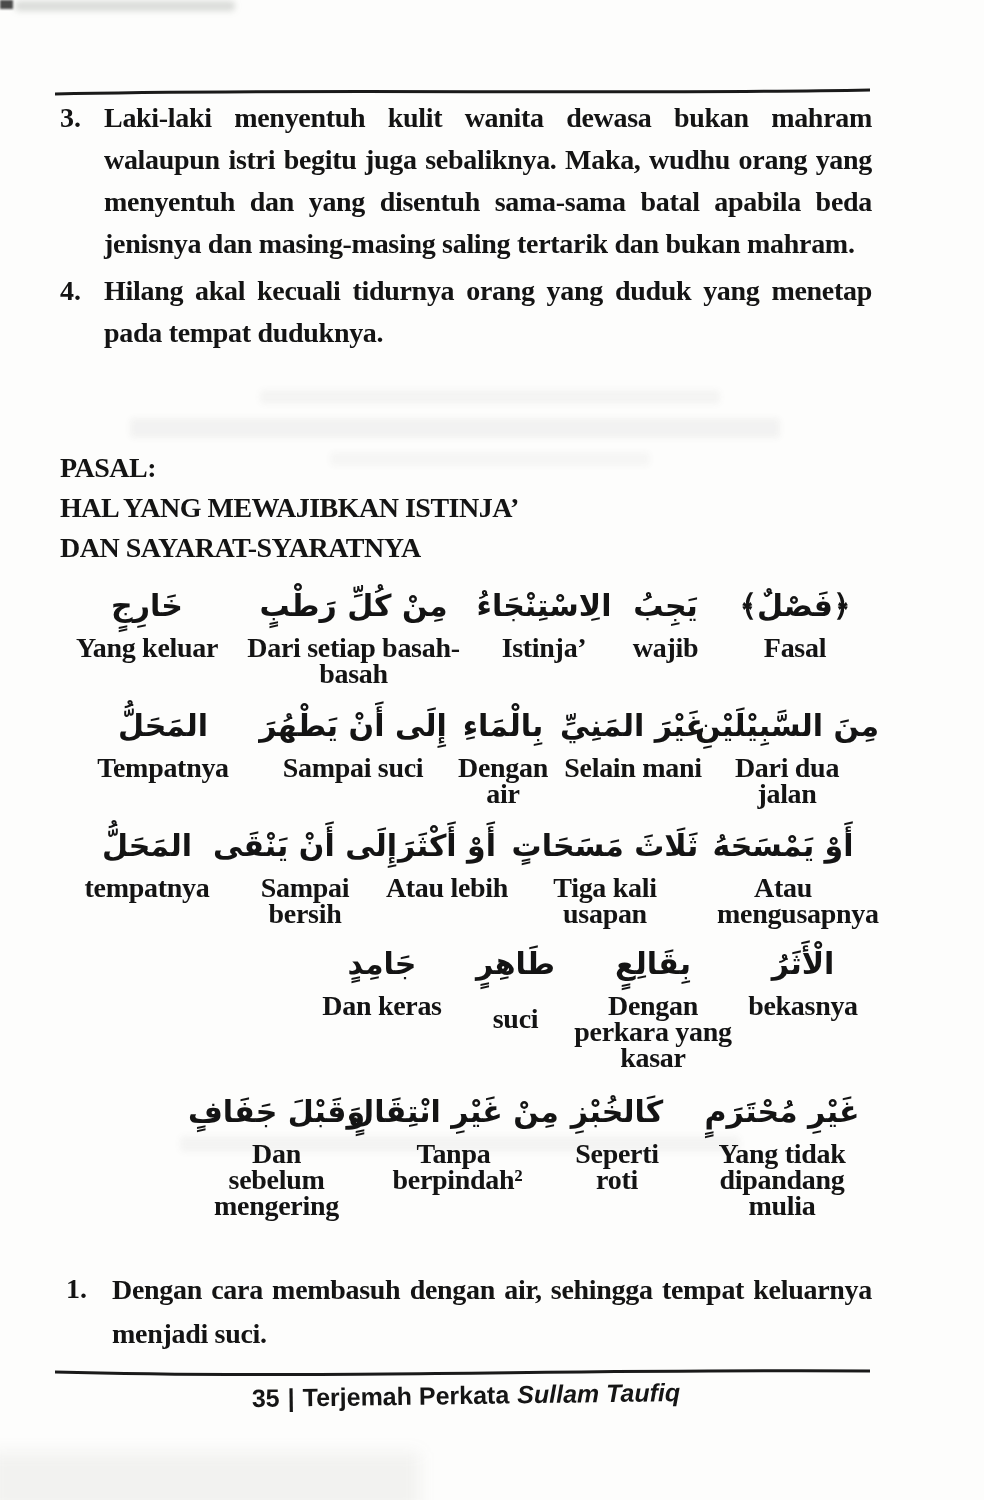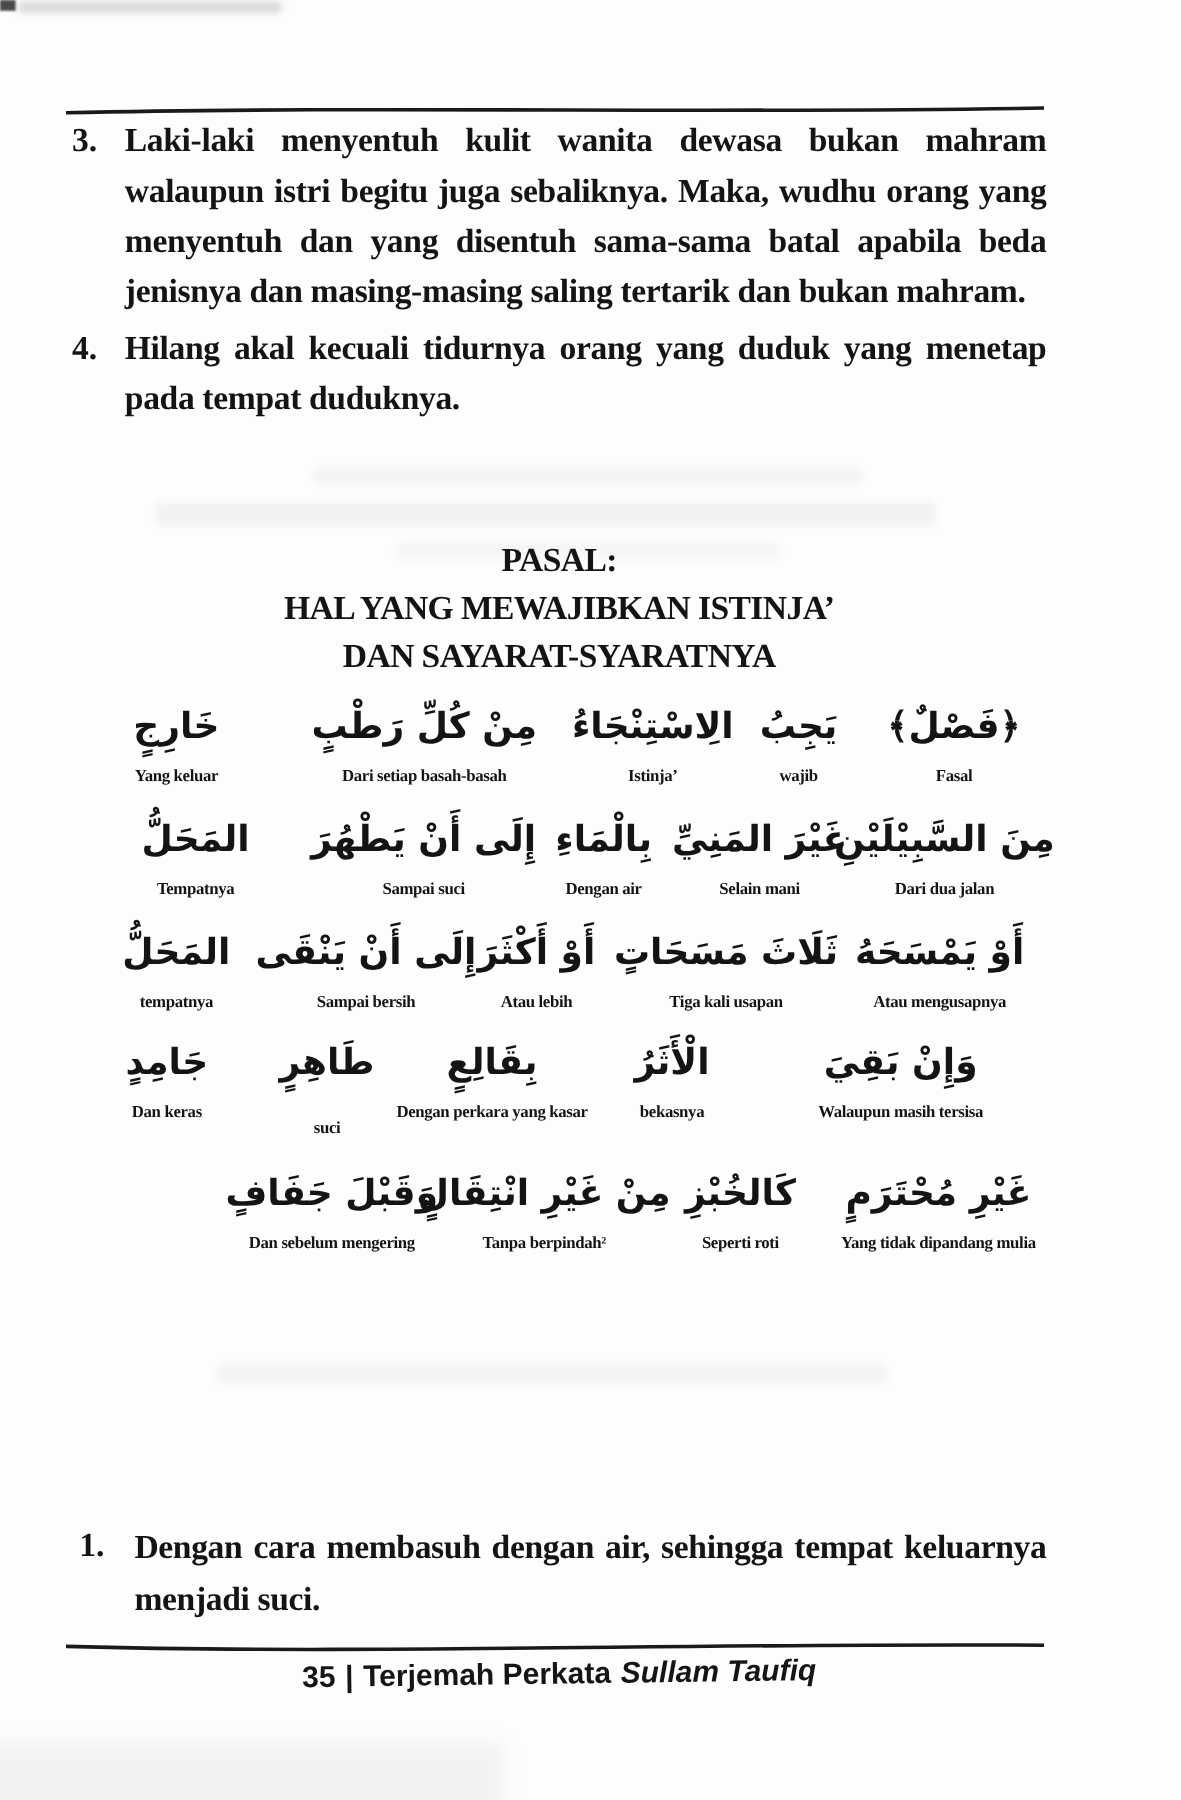--- a/index.html
+++ b/index.html
@@ -18,35 +18,35 @@
   .botlist { position:absolute; top:1268px; left:66px; width:806px; }
   .li { display:flex; margin-bottom:5px; }
   .num { width:44px; flex:none; font-size:28px; font-weight:bold; line-height:42px; }
   .litext {
     flex:1; font-size:28px; font-weight:bold; line-height:42px;
     text-align:justify; letter-spacing:-0.3px;
   }
   .botlist .num { width:46px; }
   .botlist .litext { line-height:44px; }
   
-  .heading { position:absolute; top:448px; left:60px; width:812px; text-align:center; }
+  .heading { position:absolute; top:448px; left:60px; width:812px; text-align:left; }
   .h-line { font-size:28px; font-weight:bold; line-height:40px; letter-spacing:-0.5px; }
   
   .arabic-block { position:absolute; top:575px; left:60px; width:812px; }
   .a-row { display:flex; direction:rtl; align-items:flex-start; }
   .r1,.r2 { margin-bottom:8px; }
   .r3 { margin-bottom:6px; }
   .r4 { margin-bottom:10px; }
   .cell { display:flex; flex-direction:column; align-items:center; flex:none; }
   .ar {
     font-family:"DejaVu Sans",sans-serif; font-weight:bold; font-size:30px;
     height:60px; line-height:62px; direction:rtl; white-space:nowrap;
   }
   .gl {
-    direction:ltr; font-size:14px; line-height:26px; font-weight:bold;
+    direction:ltr; font-size:28px; line-height:26px; font-weight:bold;
     text-align:center; letter-spacing:-0.3px;
   }
   
   .para {
     position:absolute; top:1164px; left:60px; width:812px;
     font-size:28px; font-weight:bold; line-height:44px;
     text-align:justify; text-indent:44px; letter-spacing:-0.3px;
   }
   
   .footer {
@@ -156,24 +156,20 @@
         <div class="ar">إِلَى أَنْ يَنْقَى</div>
         <div class="gl">Sampai bersih</div>
       </div>
       <div class="cell" style="width:170px;">
         <div class="ar">المَحَلُّ</div>
         <div class="gl">tempatnya</div>
       </div>
     </div>
 
     <div class="a-row r4">
-      <div class="cell" style="width:243px;">
-        <div class="ar">وَإِنْ بَقِيَ</div>
-        <div class="gl" style="max-width:175px;">Walaupun masih tersisa</div>
-      </div>
       <div class="cell" style="width:138px;">
         <div class="ar">الْأَثَرُ</div>
         <div class="gl">bekasnya</div>
       </div>
       <div class="cell" style="width:162px;">
         <div class="ar">بِقَالِعٍ</div>
         <div class="gl" style="max-width:160px;">Dengan perkara yang kasar</div>
       </div>
       <div class="cell" style="width:113px;gap:13px;">
         <div class="ar">طَاهِرٍ</div>

